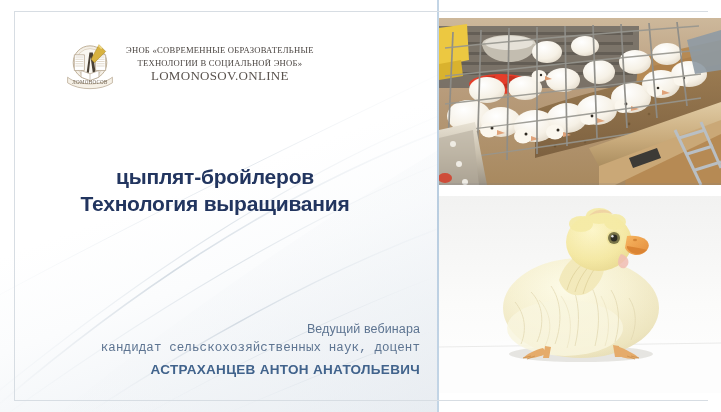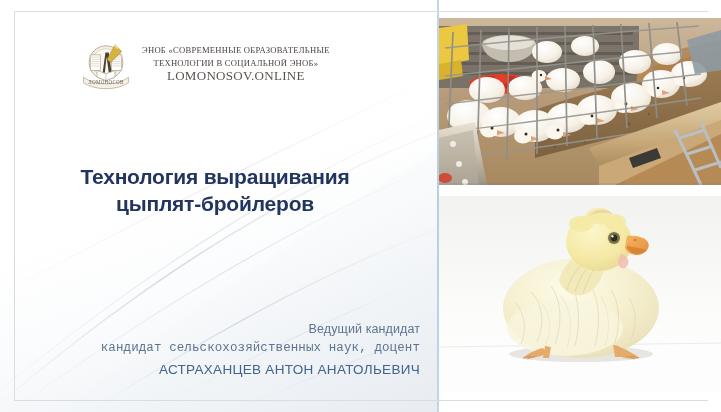--- a/index.html
+++ b/index.html
@@ -47,21 +47,21 @@
     position: absolute;
     left: 0; top: 0;
     width: 438px; height: 412px;
     pointer-events: none;
     z-index: 1;
   }
 
   
   .header-block {
     position: absolute;
-    left: 78px; top: 36px;
+    left: 62px; top: 36px;
     display: flex;
     align-items: flex-start;
     z-index: 4;
   }
 
   .crest {
     width: 56px; height: 56px;
     flex: 0 0 56px;
     margin-right: 8px;
     margin-top: 2px;
@@ -124,20 +124,21 @@
     line-height: 19px;
     letter-spacing: 0.1px;
     font-family: Liberation Mono, monospace;
   }
   .presenter-name {
     font-size: 13.5px;
     color: #41638c;
     line-height: 21px;
     letter-spacing: 0.3px;
     margin-top: 1px;
+    font-weight: bold;
   }
 
   
   .divider {
     position: absolute;
     left: 437px; top: 0;
     width: 2px; height: 412px;
     background: linear-gradient(to bottom, #c3d5e6 0%, #b9cde0 50%, #c3d5e6 100%);
     z-index: 5;
   }
@@ -236,26 +237,26 @@
       </svg>
 
       <div class="org-text">
         <div class="org-line1">ЭНОБ «СОВРЕМЕННЫЕ ОБРАЗОВАТЕЛЬНЫЕ</div>
         <div class="org-line2">ТЕХНОЛОГИИ В СОЦИАЛЬНОЙ ЭНОБ»</div>
         <div class="org-line3">LOMONOSOV.ONLINE</div>
       </div>
     </div>
 
     <div class="title-block">
+      <div class="title-line">цыплят-бройлеров</div>
       <div class="title-line">Технология выращивания</div>
-      <div class="title-line">цыплят-бройлеров</div>
     </div>
 
     <div class="presenter-block">
-      <div class="presenter-role">Ведущий кандидат</div>
+      <div class="presenter-role">Ведущий вебинара</div>
       <div class="presenter-degree">кандидат сельскохозяйственных наук, доцент</div>
       <div class="presenter-name">АСТРАХАНЦЕВ АНТОН АНАТОЛЬЕВИЧ</div>
     </div>
   </div>
 
   <div class="divider"></div>
 
   <div class="right-panel">
 
     <div class="photo photo-top">

